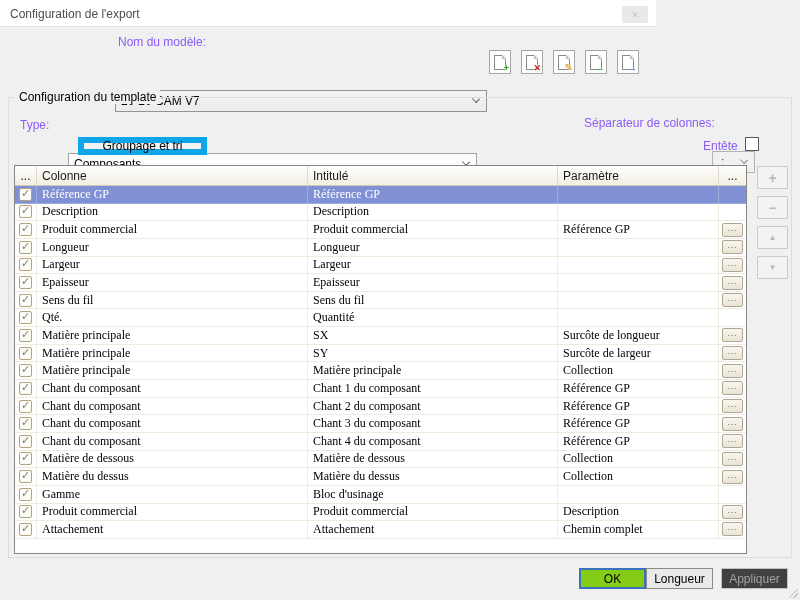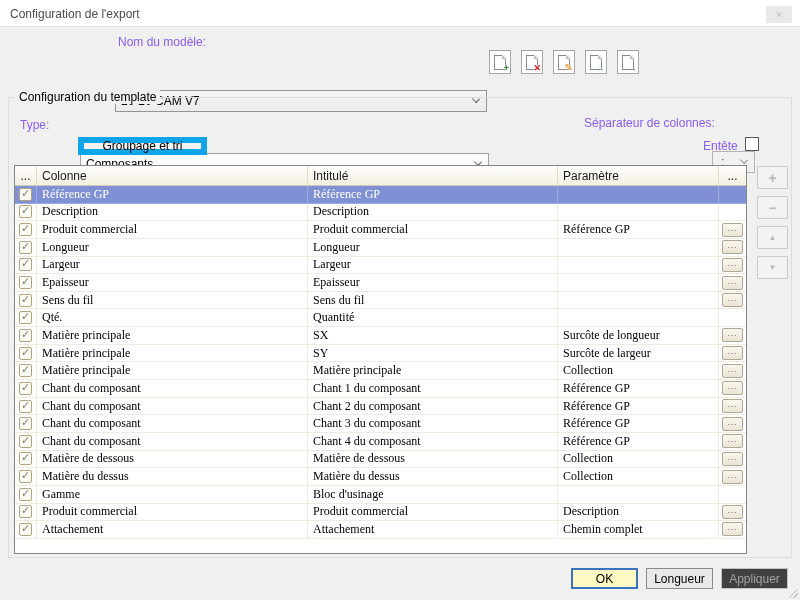--- a/index.html
+++ b/index.html
@@ -7,21 +7,21 @@
   body {
     position:relative;
     font-family:"Liberation Sans", sans-serif;
     font-size:12px;
     background:#f0f0f0;
     color:#000;
     overflow:hidden;
   }
   
   .titlebar {
-    position:absolute; left:0; top:0; width:800px; height:27px;
+    position:absolute; left:0; top:0; width:656px; height:27px;
     background:#ffffff; border-bottom:1px solid #e3e3e3;
   }
   .titlebar .title { position:absolute; left:10px; top:7px; color:#4c4c4c; font-size:12px; }
   .close-btn {
     position:absolute; right:8px; top:6px; width:26px; height:17px;
     background:#e9e9e9; color:#c4c4c4; font-size:9px;
     display:flex; align-items:center; justify-content:center;
   }
   
   .lbl { position:absolute; color:#8b5cf6; }
@@ -124,21 +124,21 @@
     color:#b9b9b9; display:flex; align-items:center; justify-content:center;
   }
   .side-btn.glyph-big { font-size:14px; font-weight:bold; }
   .side-btn.glyph-small { font-size:8px; }
   
   .footer-btn {
     position:absolute; top:568px; width:67px; height:21px;
     display:flex; align-items:center; justify-content:center;
     background:#e9e9e9; border:1px solid #8a8a8a; color:#000;
   }
-  .footer-btn.ok { background:#fef9c3; border:2px solid #3a72bd; }
+  .footer-btn.ok { background:#84cc16; border:2px solid #3a72bd;margin-left:8px; }
   .footer-btn.disabled { background:#404040; border:1px solid #c3c3c3; color:#a3a3a3; }
   .resize-grip {
     position:absolute; right:2px; bottom:2px; width:9px; height:9px;
     background:
       linear-gradient(135deg, transparent 45%, #bdbdbd 45%, #bdbdbd 55%, transparent 55%) 0 0/9px 9px,
       linear-gradient(135deg, transparent 70%, #bdbdbd 70%, #bdbdbd 80%, transparent 80%) 0 0/9px 9px;
   }
 </style>
 </head>
 <body>
@@ -178,21 +178,21 @@
   <span class="page">
       <span class="badge blue">→</span>
     </span>
 </div>
 
 <div class="groupbox">
   <span class="groupbox-label">Configuration du template</span>
 </div>
 
 <span class="lbl" style="left:20px; top:118px;">Type:</span>
-<div class="combo white" style="left:80px; top:113px; width:409px;">
+<div class="combo white" style="left:68px; top:113px; width:409px;">
   <span>Composants</span>
   <span class="chev"></span>
 </div>
 
 <div class="push-btn" style="left:78px; top:137px; width:129px; height:18px;">Groupage et tri</div>
 
 <span class="lbl" style="left:584px; top:116px;">Séparateur de colonnes:</span>
 <div class="combo small" style="left:712px; top:111px; width:43px;">
   <span>;</span>
   <span class="chev"></span>

